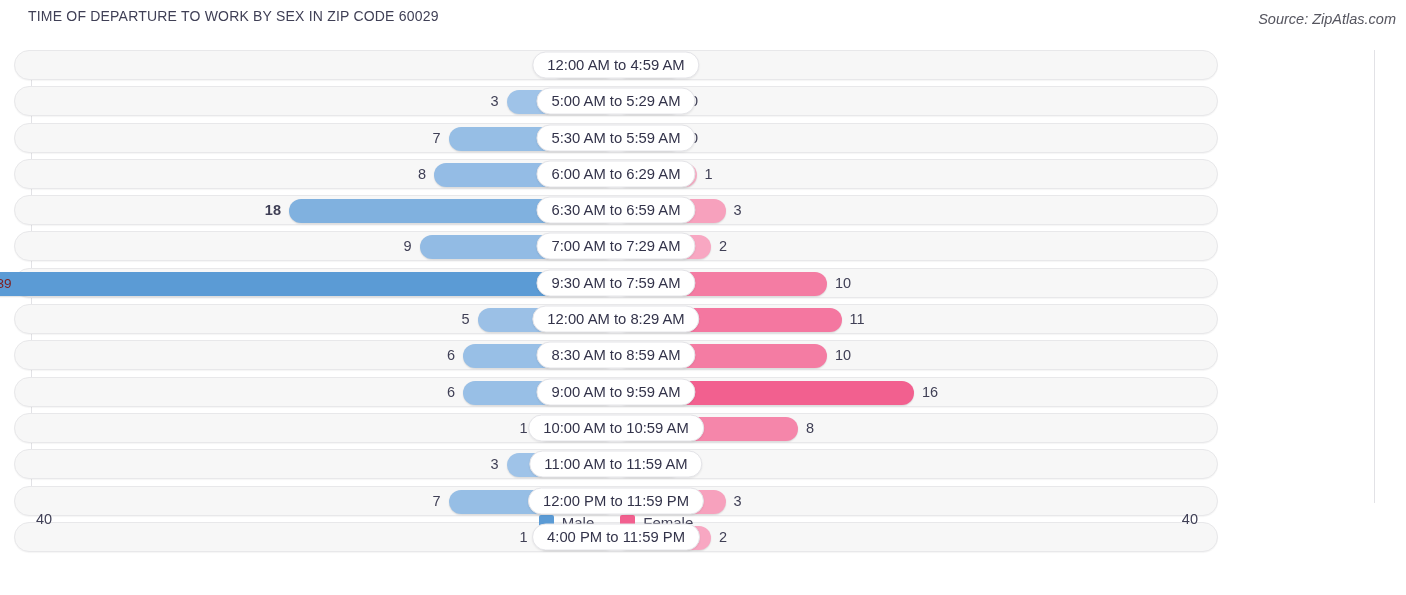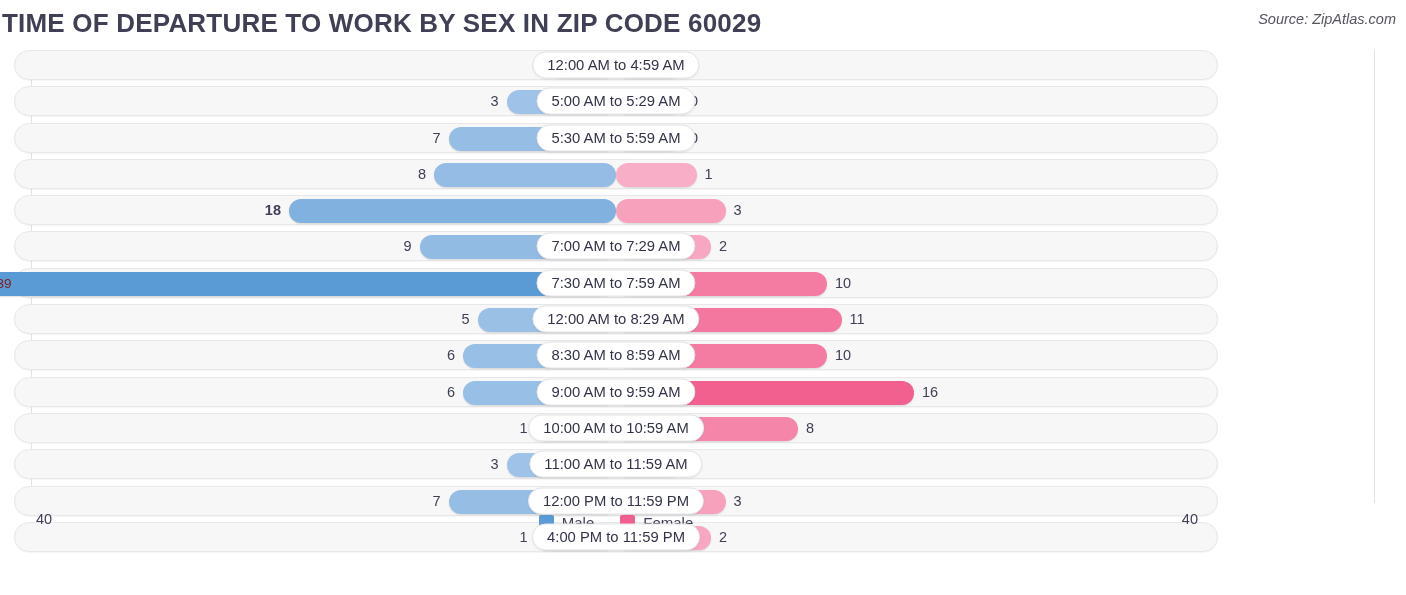--- a/index.html
+++ b/index.html
@@ -16,26 +16,26 @@
     position: relative;
   }
 
   
   .header {
     position: relative;
     height: 44px;
   }
   .chart-title {
     position: absolute;
-    left: 2px;
+    left: 28px;
     top: 8px;
-    font-size: 26px;
+    font-size: 14px;
     letter-spacing: 0.2px;
     color: #3f3f55;
-    font-weight: 700;
+    font-weight: 400;
     white-space: nowrap;
   }
   .source-note {
     position: absolute;
     right: 10px;
     top: 11px;
     font-size: 14.5px;
     font-style: italic;
     color: #55555f;
     white-space: nowrap;
@@ -189,40 +189,42 @@
         <div class="val male" style="right: calc(50% + 175.5px);">7</div>
         <div class="bar female" style="width: 66px; background: rgb(249, 182, 204);"></div>
         <div class="val female" style="left: calc(50% + 74px);">0</div>
         <div class="center-label">5:30 AM to 5:59 AM</div>
       </div>
       <div class="row">
         <div class="bar male" style="width: 182px; background: rgb(148, 188, 229);"></div>
         <div class="val male" style="right: calc(50% + 190px);">8</div>
         <div class="bar female" style="width: 80.5px; background: rgb(248, 174, 198);"></div>
         <div class="val female" style="left: calc(50% + 88.5px);">1</div>
+        <div class="center-label">6:00 AM to 6:29 AM</div>
       </div>
       <div class="row">
         <div class="bar male" style="width: 327px; background: rgb(128, 177, 223);"></div>
         <div class="val male" style="right: calc(50% + 335px); font-weight: bold;">18</div>
         <div class="bar female" style="width: 109.5px; background: rgb(247, 161, 189);"></div>
         <div class="val female" style="left: calc(50% + 117.5px);">3</div>
+        <div class="center-label">6:30 AM to 6:59 AM</div>
       </div>
       <div class="row">
         <div class="bar male" style="width: 196.5px; background: rgb(146, 187, 228);"></div>
         <div class="val male" style="right: calc(50% + 204.5px);">9</div>
         <div class="bar female" style="width: 95px; background: rgb(248, 167, 194);"></div>
         <div class="val female" style="left: calc(50% + 103px);">2</div>
         <div class="center-label">7:00 AM to 7:29 AM</div>
       </div>
       <div class="row">
         <div class="bar male" style="width: 631.5px; background: rgb(91, 155, 213);"></div>
         <div class="val male inside" style="left: calc(50% - 619.5px);">39</div>
         <div class="bar female" style="width: 211px; background: rgb(244, 124, 163);"></div>
         <div class="val female" style="left: calc(50% + 219px);">10</div>
-        <div class="center-label">7:30 AM to 7:59 AM</div>
+        <div class="center-label">9:30 AM to 7:59 AM</div>
       </div>
       <div class="row">
         <div class="bar male" style="width: 138.5px; background: rgb(155, 192, 230);"></div>
         <div class="val male" style="right: calc(50% + 146.5px);">5</div>
         <div class="bar female" style="width: 225.5px; background: rgb(244, 119, 160);"></div>
         <div class="val female" style="left: calc(50% + 233.5px);">11</div>
         <div class="center-label">12:00 AM to 8:29 AM</div>
       </div>
       <div class="row">
         <div class="bar male" style="width: 153px; background: rgb(152, 191, 230);"></div>

